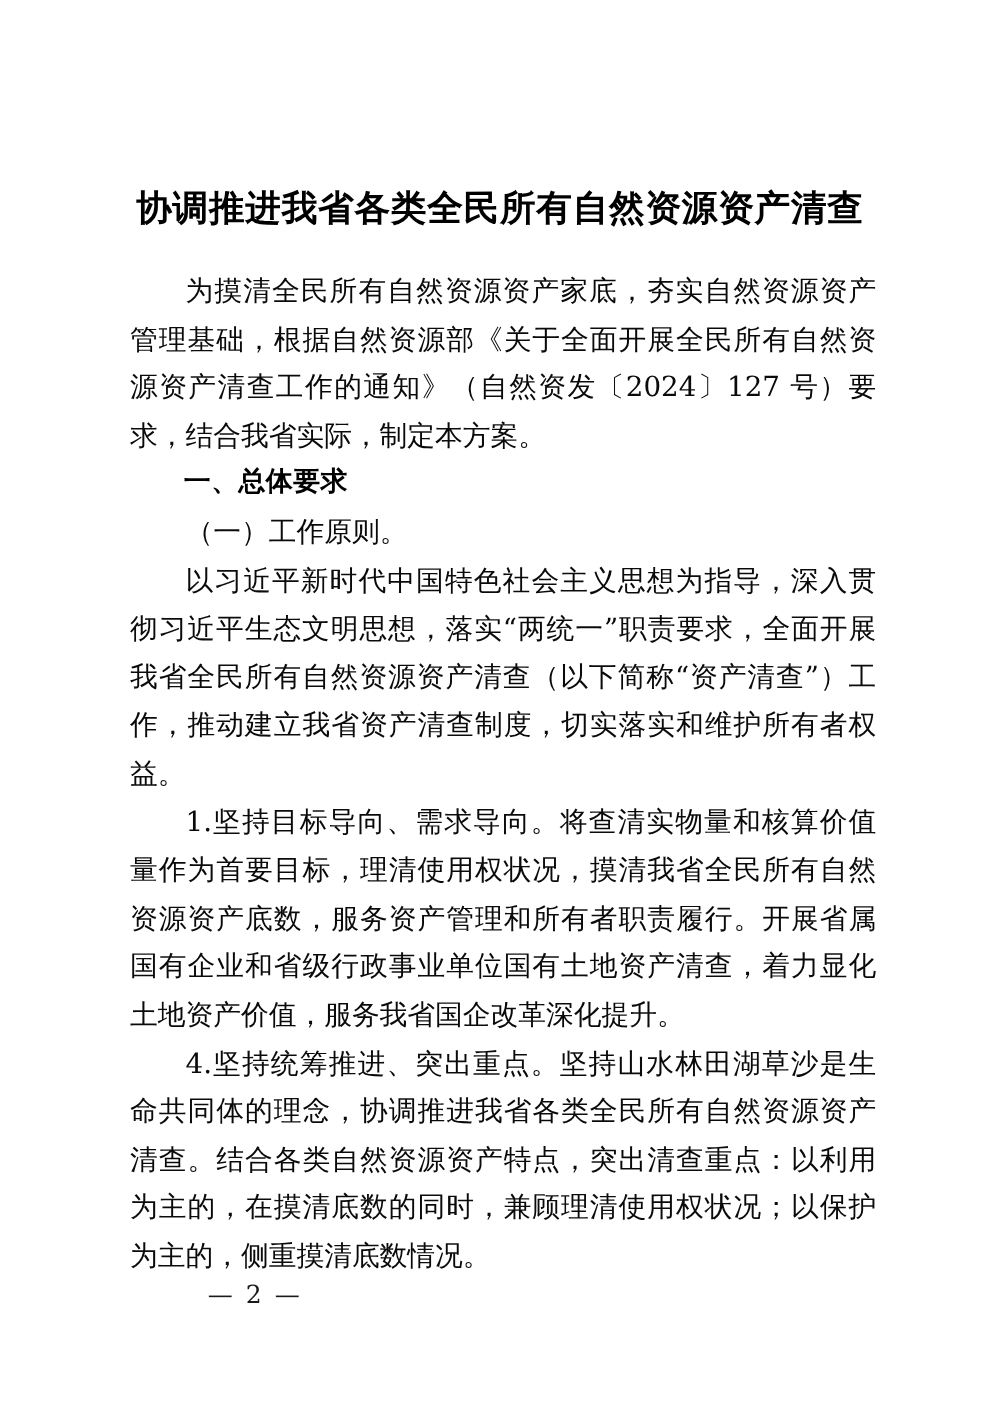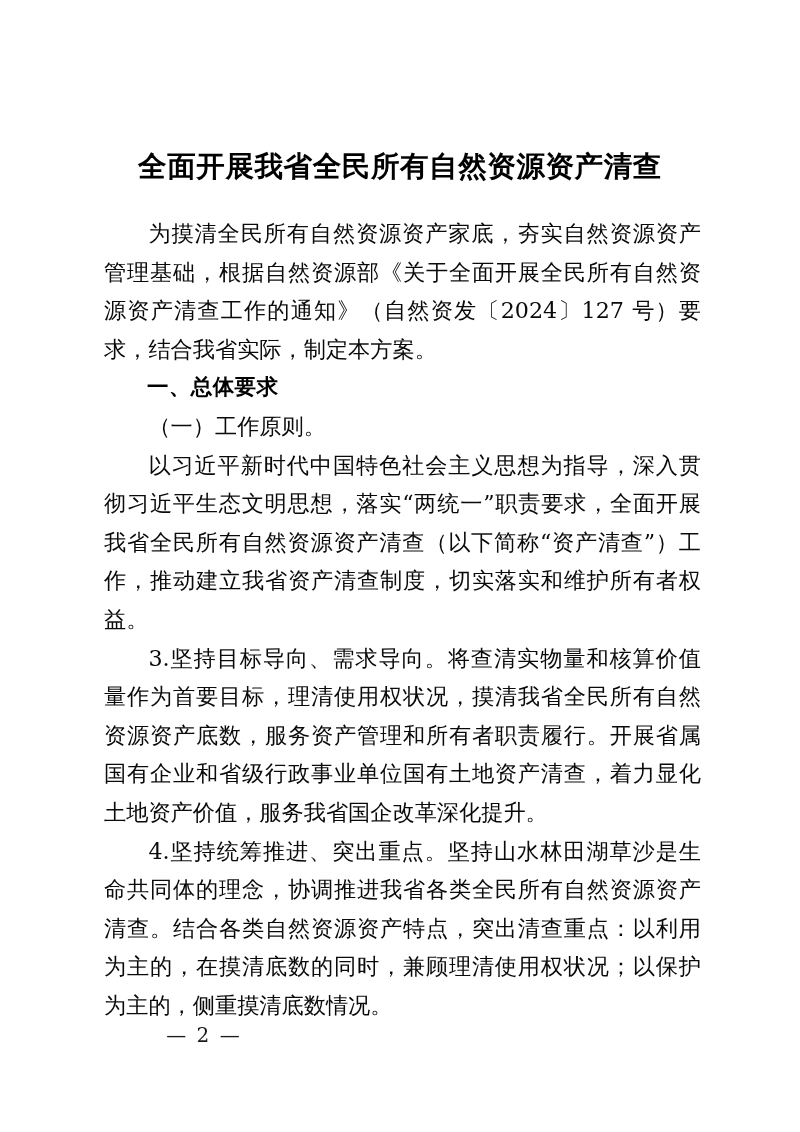--- a/index.html
+++ b/index.html
@@ -54,21 +54,21 @@
     text-indent: 2em;
     text-align: justify;
     text-justify: inter-character;
     word-break: break-all;
   }
 
   
   .section-heading {
     margin: 0;
     text-indent: 2em;
-    font-family: Liberation Serif, serif;
+    font-family: Liberation Mono, monospace;
     font-weight: bold;
     font-size: 21.5px;
     line-height: 38.6px;
     letter-spacing: 0.4px;
     color: #000000;
     text-align: left;
   }
 
   
   .footer {
@@ -82,33 +82,33 @@
     line-height: 26px;
     color: #1a1a1a;
     letter-spacing: 2px;
   }
 </style>
 </head>
 <body>
 
 <div class="page">
 
-  <h1 class="doc-title">全面开展我省全民所有自然资源资产清查</h1>
+  <h1 class="doc-title">协调推进我省各类全民所有自然资源资产清查</h1>
 
   <div class="body-block">
 
     <p class="para">为摸清全民所有自然资源资产家底，夯实自然资源资产管理基础，根据自然资源部《关于全面开展全民所有自然资源资产清查工作的通知》（自然资发〔2024〕127 号）要求，结合我省实际，制定本方案。</p>
 
     <p class="section-heading">一、总体要求</p>
 
     <p class="para">（一）工作原则。</p>
 
     <p class="para">以习近平新时代中国特色社会主义思想为指导，深入贯彻习近平生态文明思想，落实“两统一”职责要求，全面开展我省全民所有自然资源资产清查（以下简称“资产清查”）工作，推动建立我省资产清查制度，切实落实和维护所有者权益。</p>
 
-    <p class="para">3.坚持目标导向、需求导向。将查清实物量和核算价值量作为首要目标，理清使用权状况，摸清我省全民所有自然资源资产底数，服务资产管理和所有者职责履行。开展省属国有企业和省级行政事业单位国有土地资产清查，着力显化土地资产价值，服务我省国企改革深化提升。</p>
+    <p class="para">1.坚持目标导向、需求导向。将查清实物量和核算价值量作为首要目标，理清使用权状况，摸清我省全民所有自然资源资产底数，服务资产管理和所有者职责履行。开展省属国有企业和省级行政事业单位国有土地资产清查，着力显化土地资产价值，服务我省国企改革深化提升。</p>
 
     <p class="para">4.坚持统筹推进、突出重点。坚持山水林田湖草沙是生命共同体的理念，协调推进我省各类全民所有自然资源资产清查。结合各类自然资源资产特点，突出清查重点：以利用为主的，在摸清底数的同时，兼顾理清使用权状况；以保护为主的，侧重摸清底数情况。</p>
 
   </div>
 
   <div class="footer">— 2 —</div>
 
 </div>
 
 </body></html>

